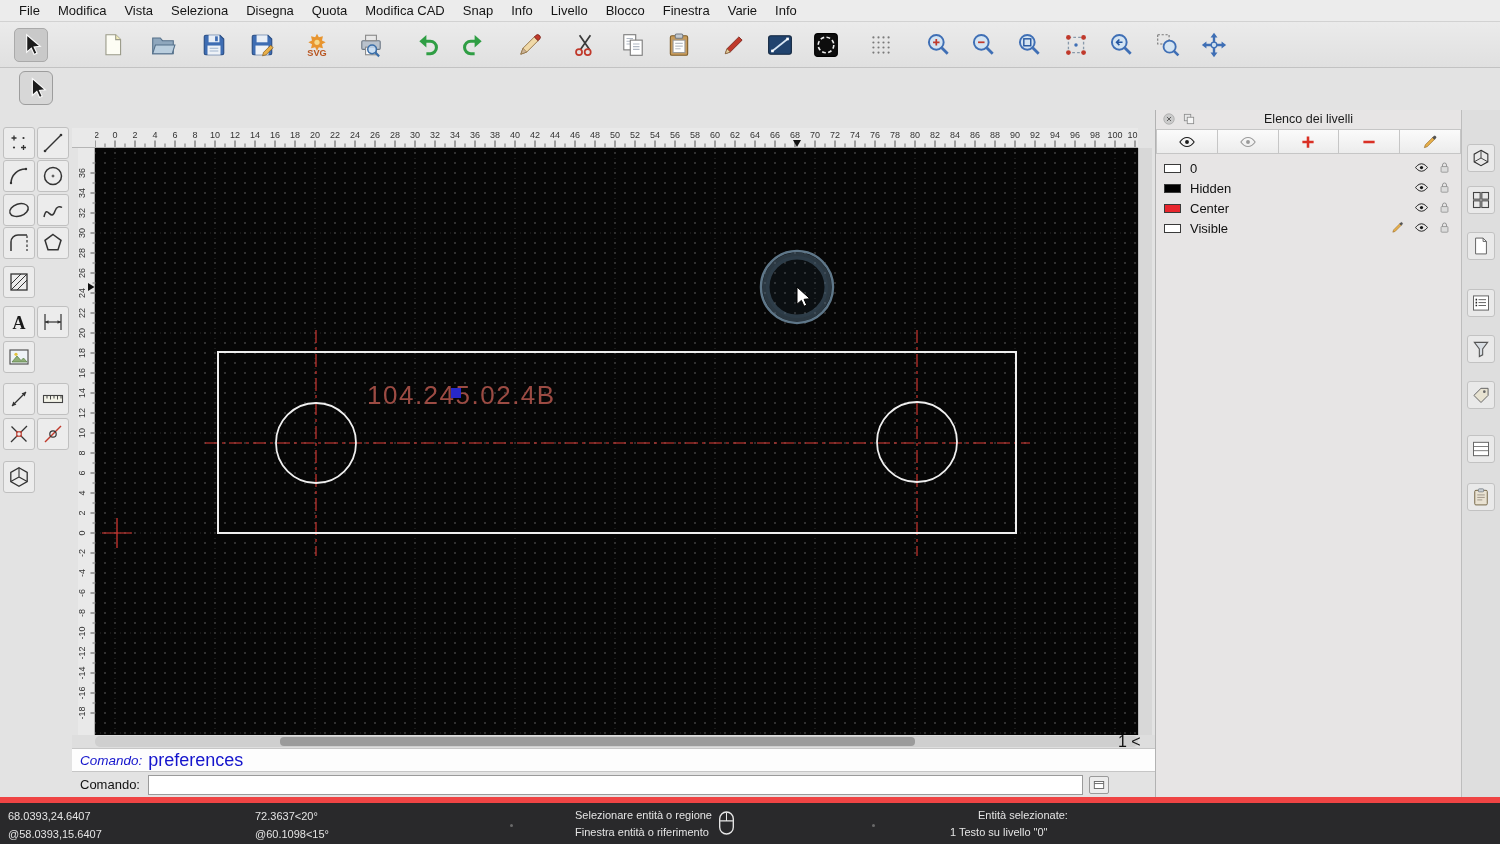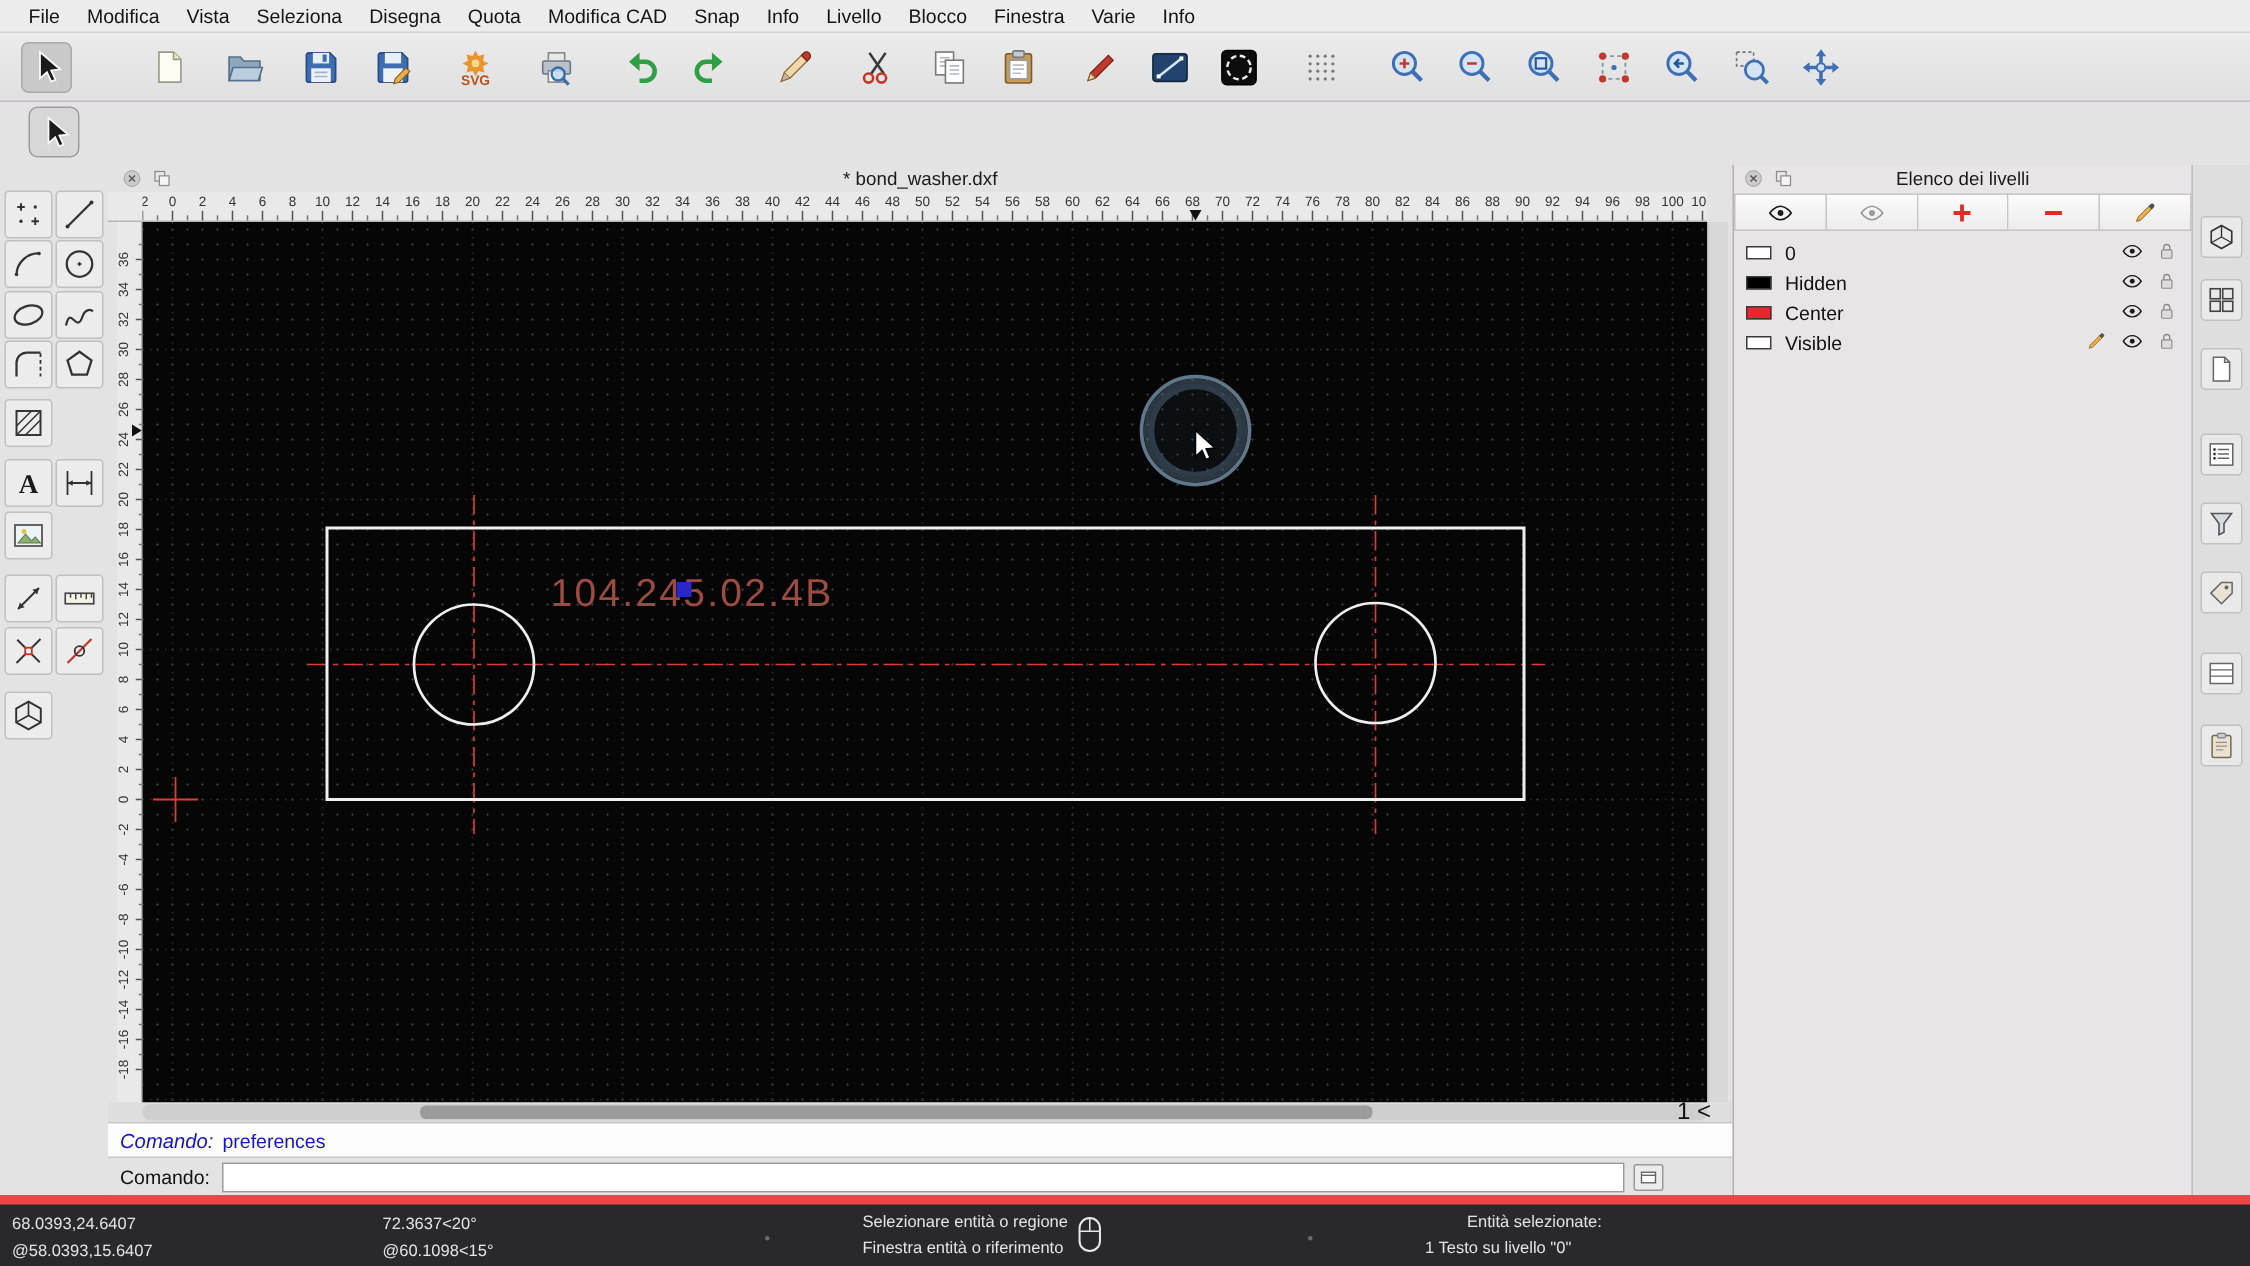--- a/index.html
+++ b/index.html
@@ -1,16 +1,16 @@
 <!DOCTYPE html>
 <html><head>
 <meta charset="utf-8">
 <style>
   html,body{margin:0;padding:0;background:#9a9a9a;}
-  .app{position:relative;width:1500px;height:844px;background:#f0abfc;overflow:hidden;
+  .app{position:relative;width:1500px;height:844px;background:#ec4899;overflow:hidden;
        font-family:"Liberation Sans",sans-serif;-webkit-font-smoothing:antialiased;}
   
   .menubar{position:absolute;left:0;top:0;width:100%;height:22px;background:#ececec;
            border-bottom:1px solid #d2d2d2;display:flex;align-items:center;padding-left:10px;box-sizing:border-box;}
   .mitem{font-size:13px;color:#151515;padding:0 9px;white-space:nowrap;cursor:default;}
   
   .toolbar{position:absolute;left:0;top:22px;width:100%;height:46px;background:linear-gradient(#ebebeb,#e0e0e0);
            border-bottom:1px solid #c2c2c2;box-sizing:border-box;display:flex;align-items:center;}
   .tbtn{width:34px;height:34px;border:1px solid transparent;background:transparent;padding:3px;border-radius:5px;
         display:inline-flex;align-items:center;justify-content:center;box-sizing:border-box;flex:none;}
@@ -40,21 +40,21 @@
           background-size:10px 10px;background-position:5px 0;}
   .canvas svg{position:absolute;left:0;top:0;}
   .vscroll{position:absolute;left:1066px;top:38px;width:14px;height:587px;background:#d8d8d8;border-left:1px solid #bcbcbc;box-sizing:border-box;}
   .hscroll-row{position:absolute;left:0;top:625px;width:100%;height:13px;background:#dedede;}
   .hscroll-track{position:absolute;left:23px;top:1px;width:1043px;height:11px;background:#cfcfcf;border-radius:5px;}
   .hscroll-thumb{position:absolute;left:185px;top:1px;width:635px;height:9px;background:#9b9b9b;border-radius:4px;}
   .zoom-ratio{position:absolute;left:1046px;top:0;font-size:16px;color:#111;line-height:13px;}
   .cmd-history{position:absolute;left:0;top:638px;width:100%;height:24px;background:#fdfdfd;border-top:1px solid #c6c6c6;
                border-bottom:1px solid #c6c6c6;box-sizing:border-box;display:flex;align-items:center;padding-left:8px;}
   .cmd-history .prompt{color:#1414cc;font-size:13.5px;font-style:italic;margin-right:6px;}
-  .cmd-history .ptext{color:#1414cc;font-size:13px;}
+  .cmd-history .ptext{color:#1414cc;font-size:18px;}
   .cmd-row{position:absolute;left:0;top:662px;width:100%;height:25px;background:#e3e3e3;display:flex;align-items:center;padding-left:8px;box-sizing:border-box;}
   .cmd-label{font-size:13px;color:#111;margin-right:8px;}
   .cmd-input{width:925px;height:18px;border:1px solid #9a9a9a;background:#fff;font-size:12px;padding:0 4px;
              font-family:"Liberation Sans",sans-serif;}
   .cmd-minibtn{width:20px;height:18px;margin-left:6px;border:1px solid #9a9a9a;background:#ececec;border-radius:2px;
                display:flex;align-items:center;justify-content:center;padding:1px;box-sizing:border-box;}
   .cmd-minibtn svg{width:14px;height:14px;}
   
   .layers{position:absolute;left:1155px;top:110px;width:306px;height:687px;background:#e7e5e5;border-left:1px solid #b2b2b2;box-sizing:border-box;}
   .lp-header{position:absolute;left:0;top:0;width:100%;height:18px;}
@@ -402,35 +402,20 @@
       </button>
       <button class="pbtn" style="left: 3px; top: 351px;">
         <svg viewBox="0 0 24 24">
           <path d="M12 2.8l8.2 4.6v9.2L12 21.2l-8.2-4.6V7.4z" fill="none" stroke="#333" stroke-width="1.3"></path>
           <path d="M12 2.8v9.2m0 0l8.2 4.6M12 12L3.8 16.6" fill="none" stroke="#333" stroke-width="1.1"></path>
         </svg>
       </button>
     </div>
 
   <div class="canvas-col">
-    <div class="doc-titlebar">
-      <span class="tb-ico" style="left:9px" id="docclose">
-          <svg viewBox="0 0 24 24">
-            <circle cx="12" cy="12" r="9" fill="#cbcbcb" stroke="#9a9a9a"></circle>
-            <path d="M8.5 8.5l7 7M15.5 8.5l-7 7" stroke="#555" stroke-width="1.6"></path>
-          </svg>
-        </span>
-      <span class="tb-ico" style="left:29px" id="docdetach">
-          <svg viewBox="0 0 24 24">
-            <rect x="4" y="4" width="11" height="11" fill="#e8e8e8" stroke="#8a8a8a" stroke-width="1.4"></rect>
-            <rect x="9" y="9" width="11" height="11" fill="#f5f5f5" stroke="#8a8a8a" stroke-width="1.4"></rect>
-          </svg>
-        </span>
-      <span class="doc-title">* bond_washer.dxf</span>
-    </div>
     <div class="ruler-corner"></div>
     <div class="h-ruler" id="hruler"><svg width="1043" height="20">
           <text x="0" y="9.5" font-size="9" fill="#333" text-anchor="middle" font-family="Liberation Sans,sans-serif">-2</text>
           <line x1="0" y1="12.5" x2="0" y2="19" stroke="#555" stroke-width="1"></line>
           <line x1="10" y1="15.5" x2="10" y2="19" stroke="#777" stroke-width="1"></line>
           <text x="20" y="9.5" font-size="9" fill="#333" text-anchor="middle" font-family="Liberation Sans,sans-serif">0</text>
           <line x1="20" y1="12.5" x2="20" y2="19" stroke="#555" stroke-width="1"></line>
           <line x1="30" y1="15.5" x2="30" y2="19" stroke="#777" stroke-width="1"></line>
           <text x="40" y="9.5" font-size="9" fill="#333" text-anchor="middle" font-family="Liberation Sans,sans-serif">2</text>
           <line x1="40" y1="12.5" x2="40" y2="19" stroke="#555" stroke-width="1"></line>

